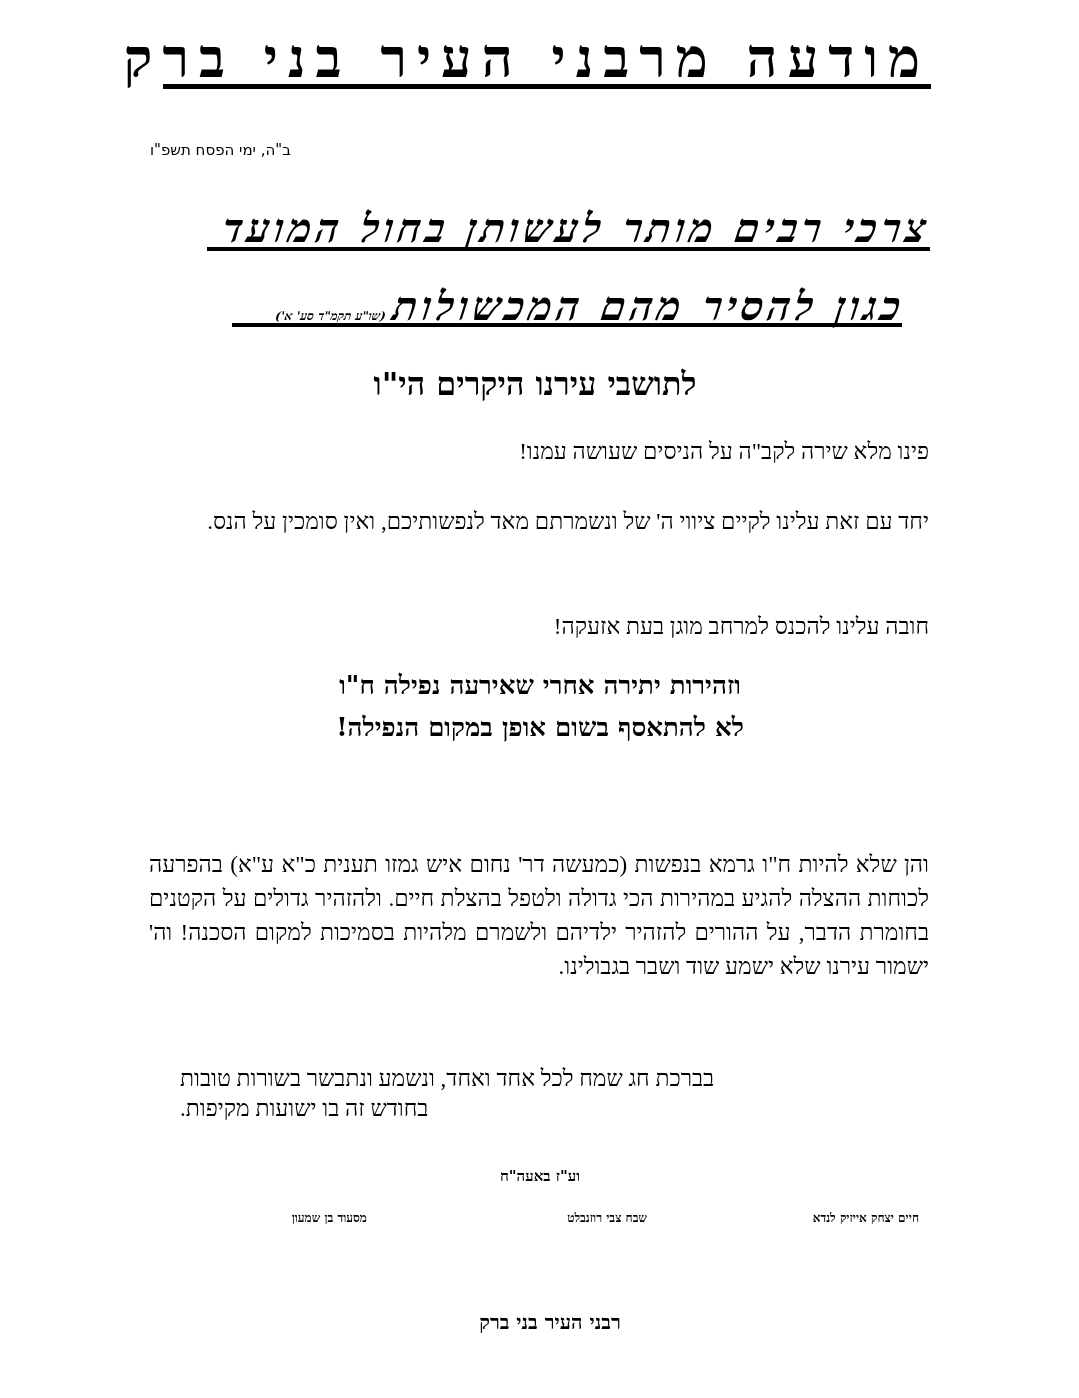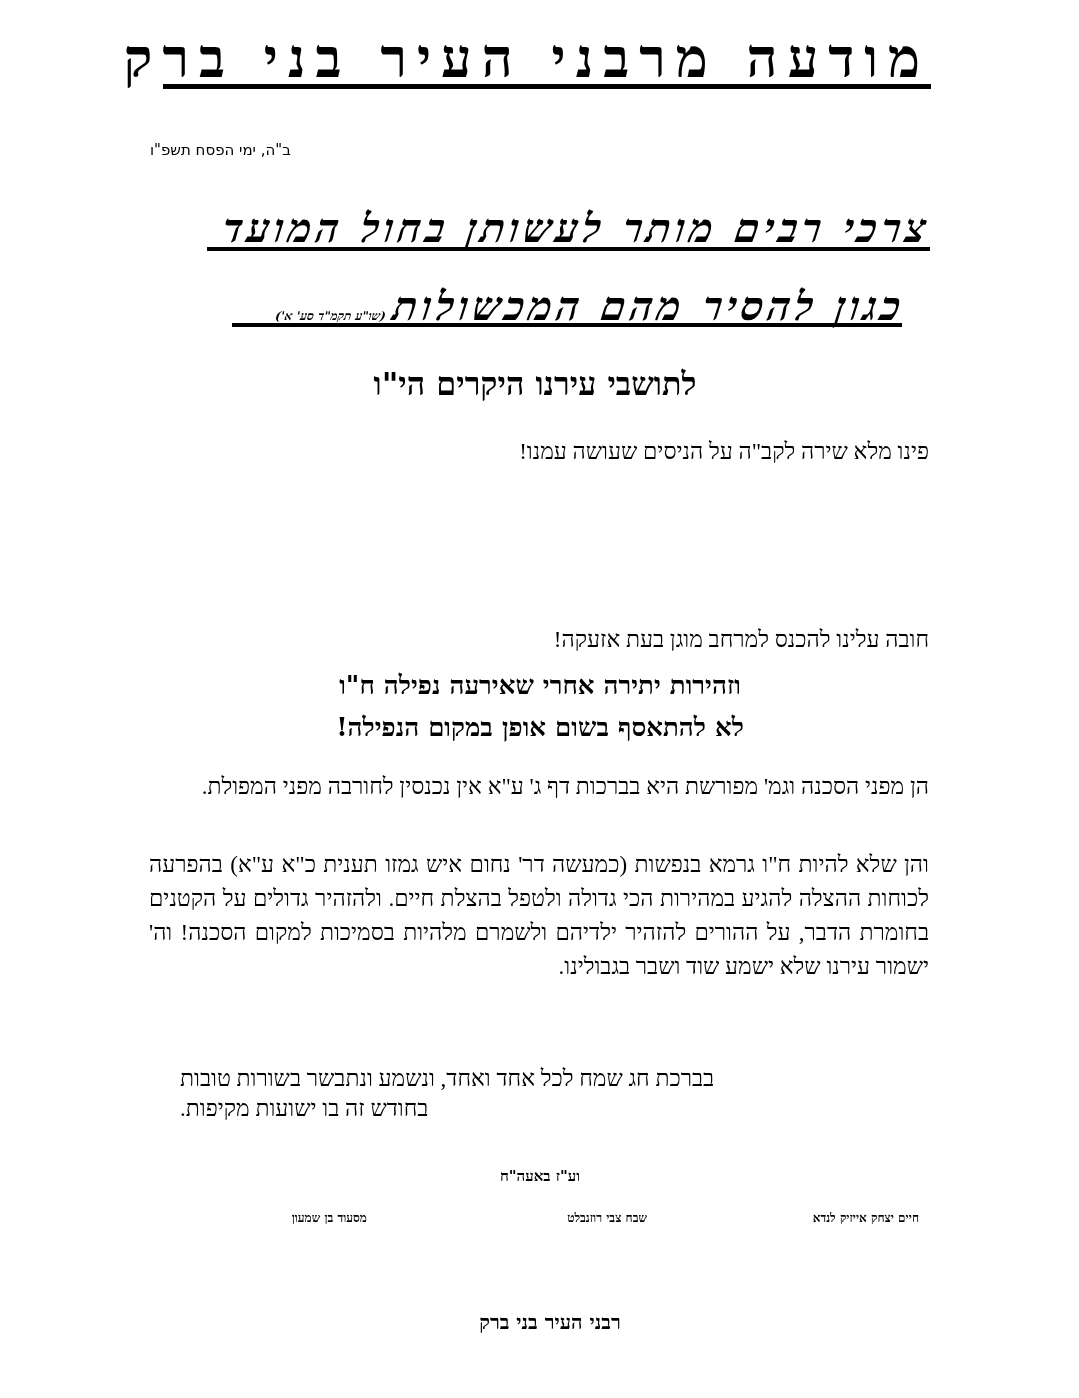--- a/index.html
+++ b/index.html
@@ -118,21 +118,20 @@
       width: 780px;
     }
     .p2 {
       right: 150px; top: 503px;
       width: 780px;
       line-height: 37px;
     }
     .p3 {
       right: 150px; top: 612px;
       width: 780px;
-      margin-top: 13px;
     }
 
     
     .warning {
       left: 240px; top: 664px;
       width: 600px;
       text-align: center;
       font-family: "DejaVu Serif", serif;
       font-weight: bold;
       font-size: 26px;
@@ -210,28 +209,28 @@
   <div class="abs headline-1-rule"></div>
 
   <div class="abs headline headline-2">
     <span>כגון להסיר מהם המכשולות</span><span class="source">(שו"ע תקמ"ד סע' א')</span>
   </div>
   <div class="abs headline-2-rule"></div>
 
   <div class="abs address">לתושבי עירנו היקרים הי"ו</div>
 
   <div class="abs para p1">פינו מלא שירה לקב"ה על הניסים שעושה עמנו!</div>
+  <div class="abs para p2">יחד עם זאת עלינו לקיים ציווי ה' של ונשמרתם מאד לנפשותיכם, ואין סומכין על הנס.</div>
   <div class="abs para p3">חובה עלינו להכנס למרחב מוגן בעת אזעקה!</div>
 
   <div class="abs warning">
     <div>וזהירות יתירה אחרי שאירעה נפילה ח"ו</div>
     <div>לא להתאסף בשום אופן במקום הנפילה!</div>
   </div>
 
-  <div class="abs para p4">הן מפני הסכנה וגמ' מפורשת היא בברכות דף ג' ע"א אין נכנסין לחורבה מפני המפולת.</div>
   <div class="abs para p5">והן שלא להיות ח"ו גרמא בנפשות (כמעשה דר' נחום איש גמזו תענית כ"א ע"א) בהפרעה לכוחות ההצלה להגיע במהירות הכי גדולה ולטפל בהצלת חיים. ולהזהיר גדולים על הקטנים בחומרת הדבר, על ההורים להזהיר ילדיהם ולשמרם מלהיות בסמיכות למקום הסכנה! וה' ישמור עירנו שלא ישמע שוד ושבר בגבולינו.</div>
 
   <div class="abs blessing">
     <div>בברכת חג שמח לכל אחד ואחד, ונשמע ונתבשר בשורות טובות</div>
     <div>בחודש זה בו ישועות מקיפות.</div>
   </div>
 
   <div class="abs signoff">וע"ז באעה"ח</div>
 
   <div class="abs sig sig-1">חיים יצחק אייזיק לנדא</div>

